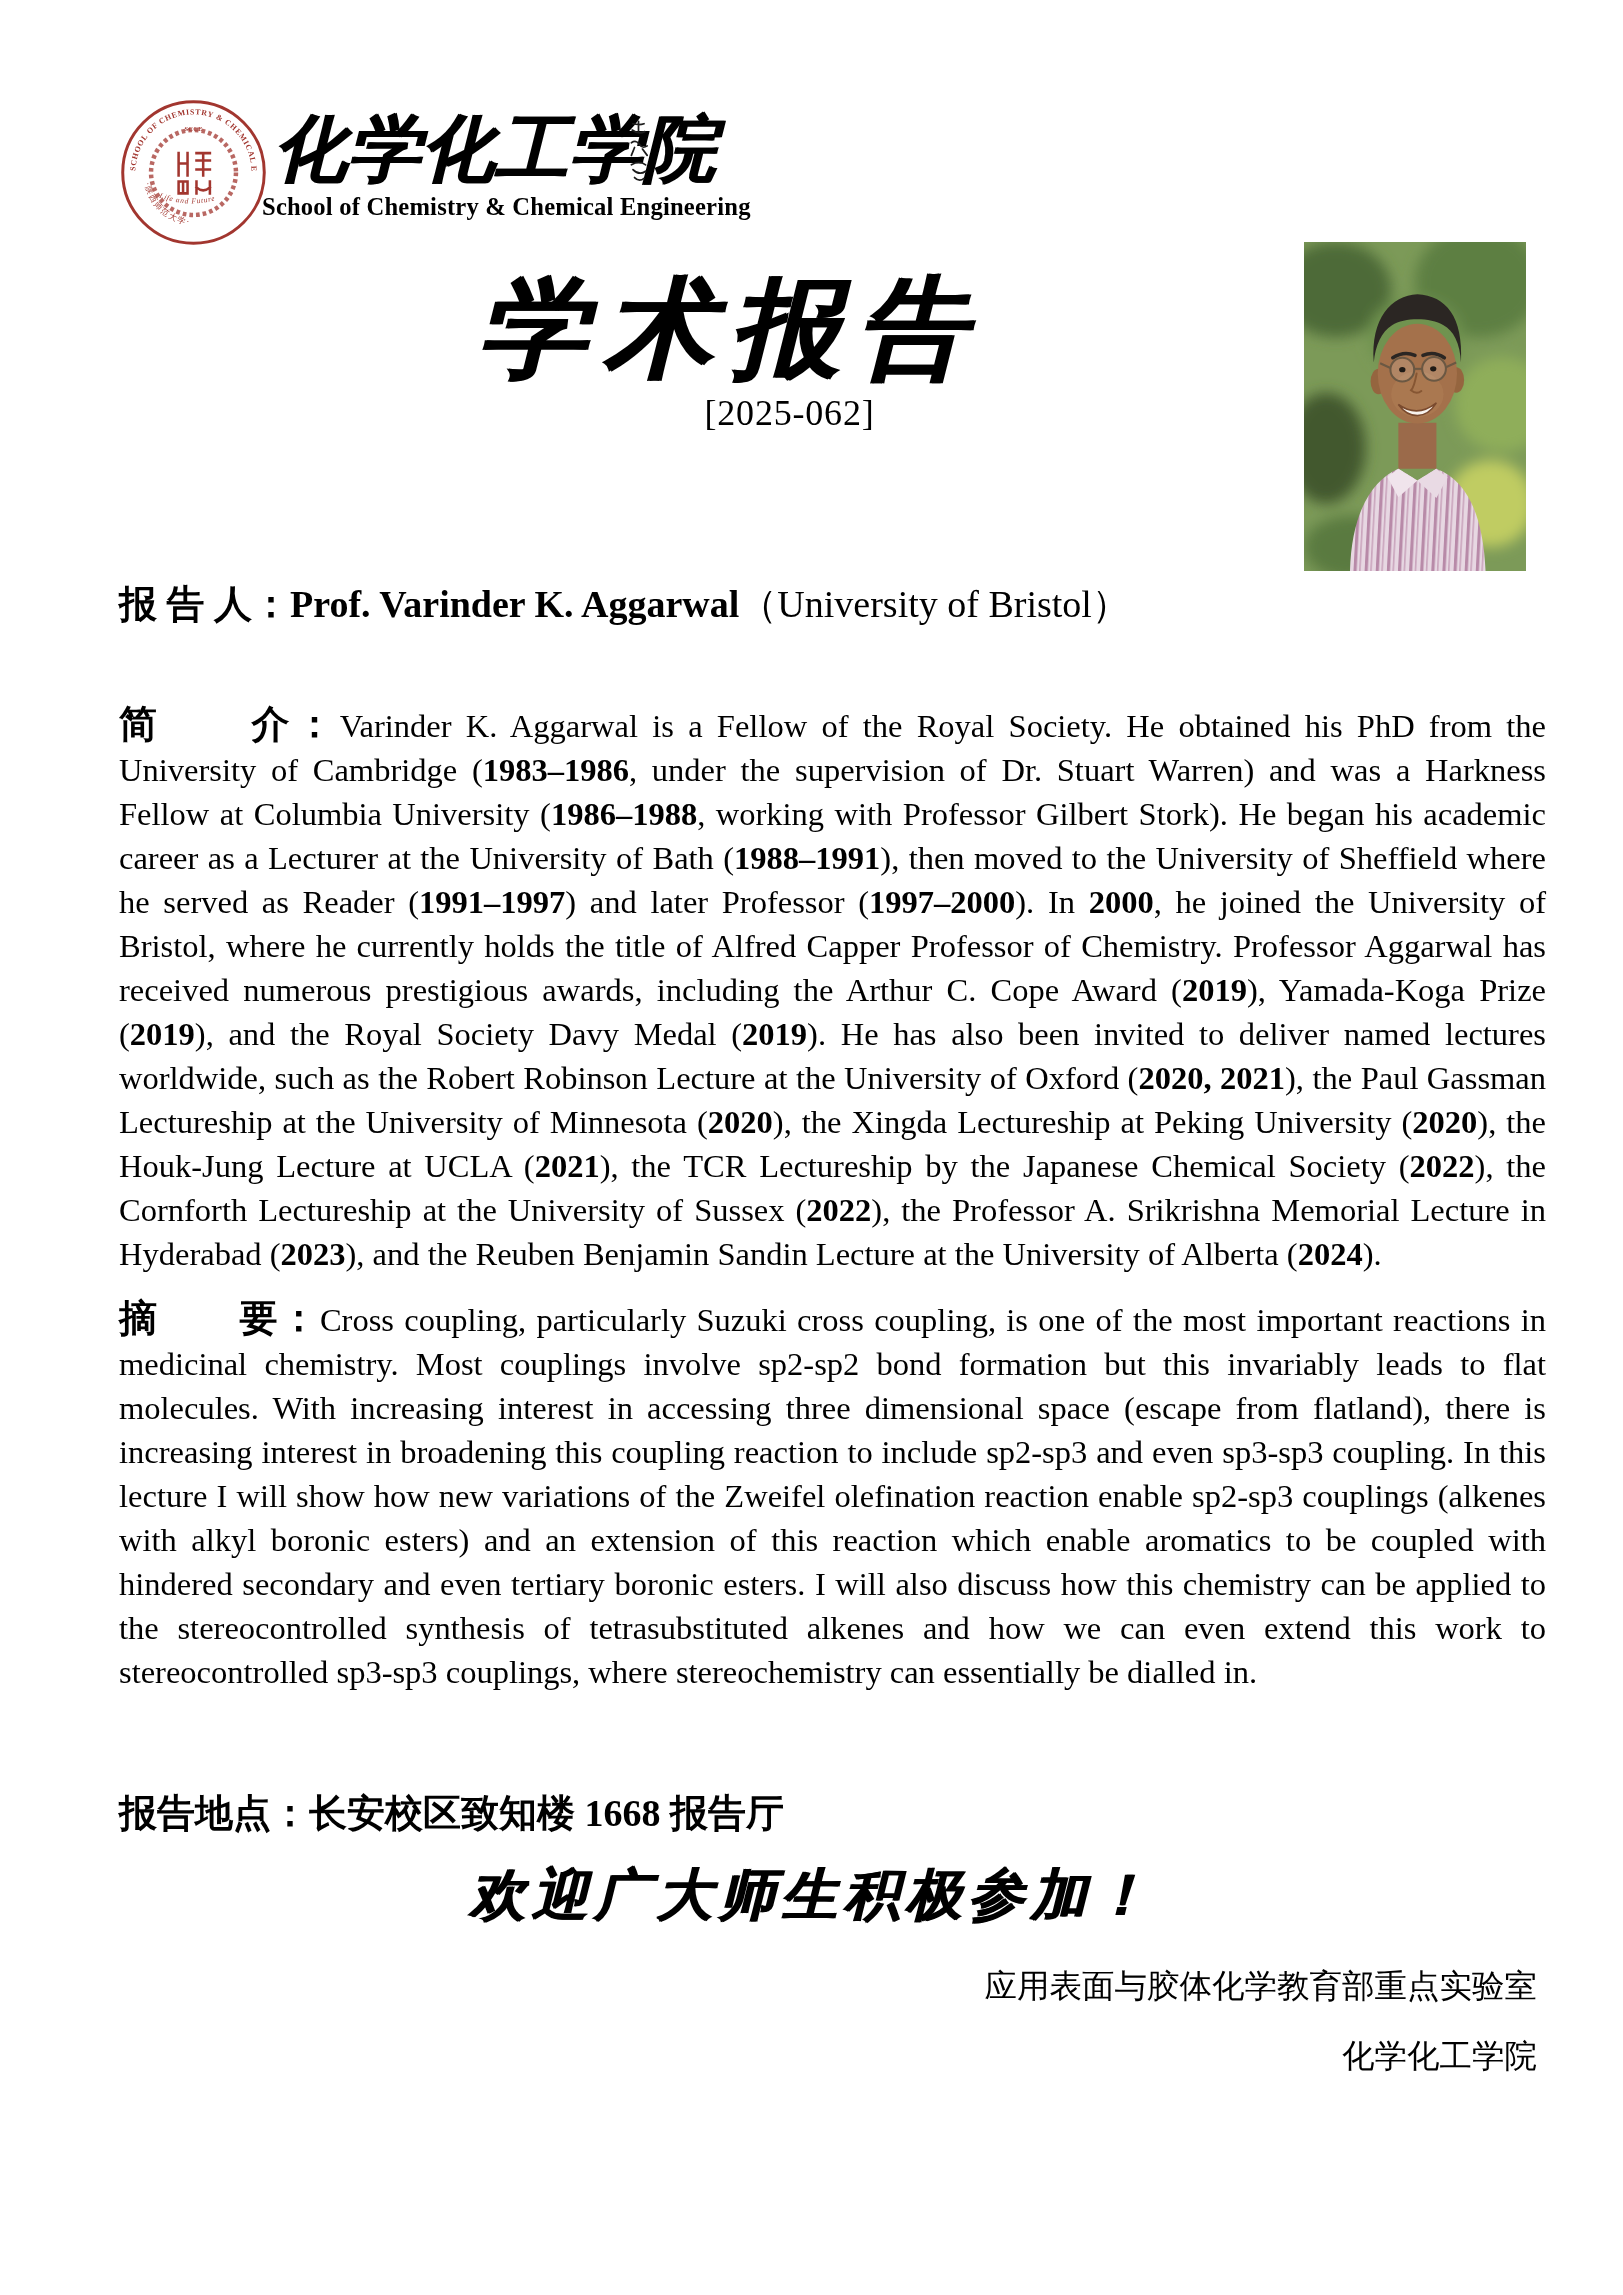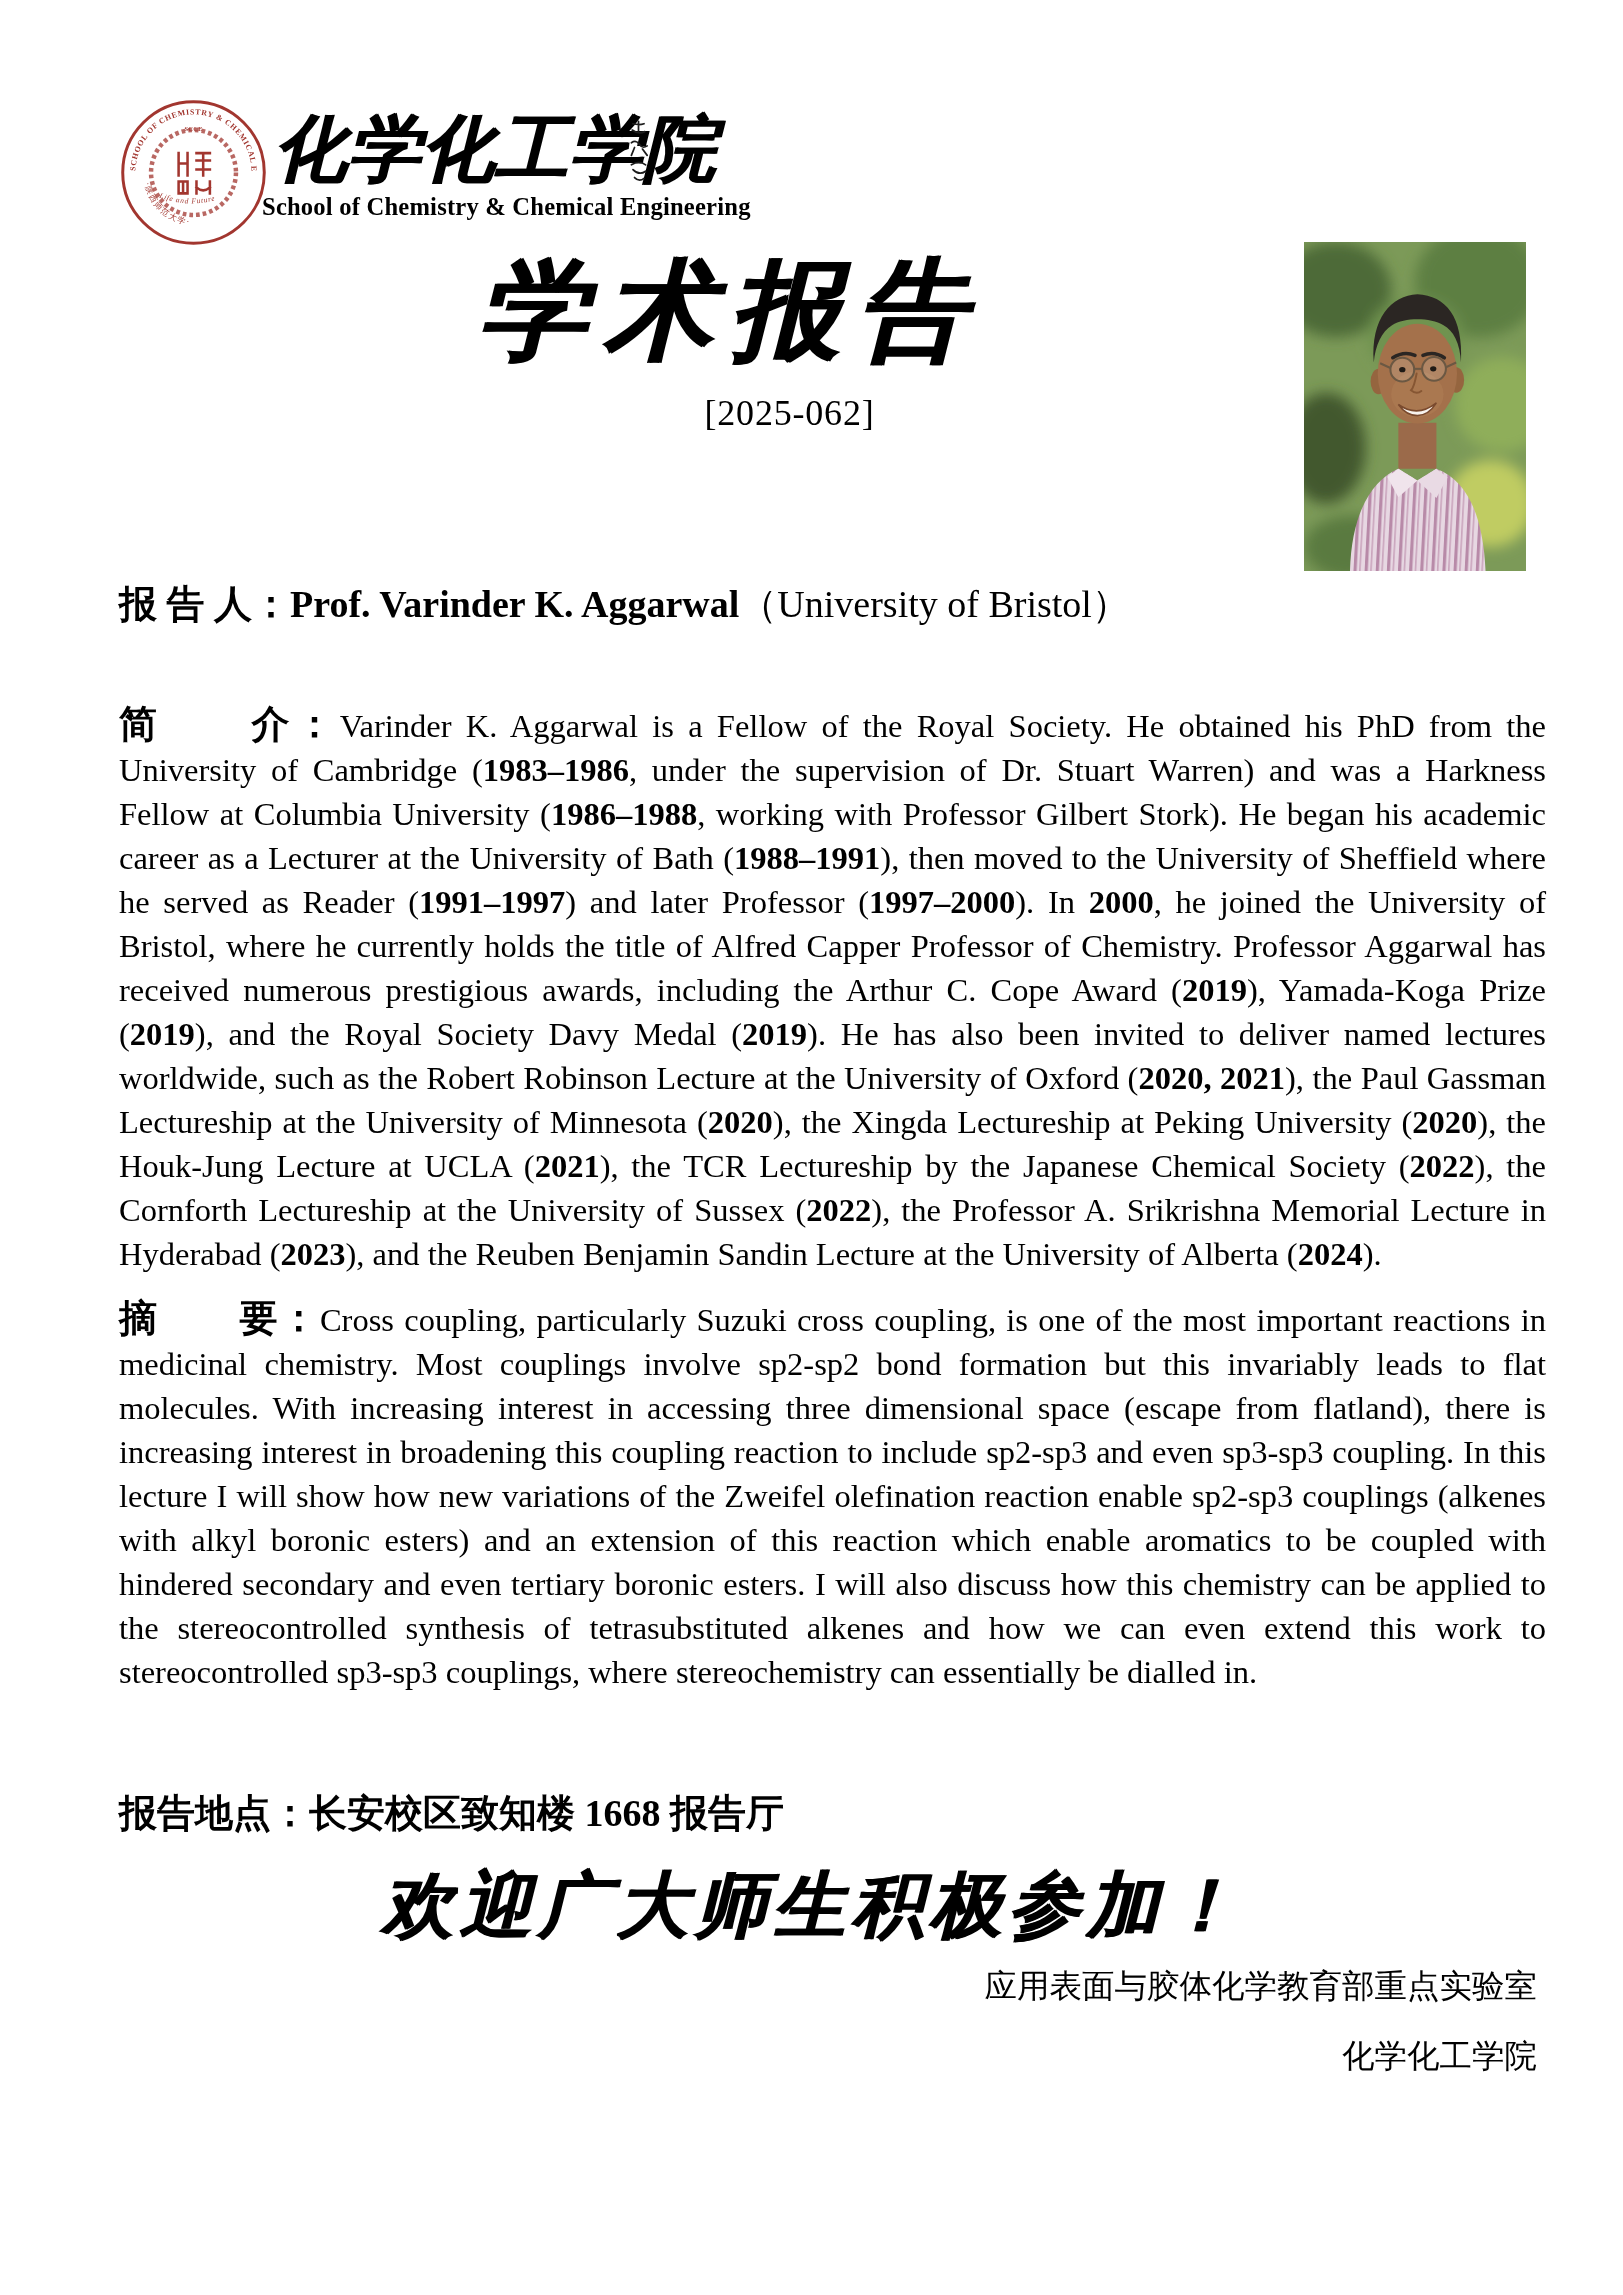--- a/index.html
+++ b/index.html
@@ -16,21 +16,21 @@
     font-family:"DejaVu Sans",sans-serif;
     text-shadow:1.6px 0 0 currentColor;white-space:nowrap;
   }
   .brand-en{
     position:absolute;left:262px;top:193px;
     font-size:24.6px;font-weight:bold;letter-spacing:0.2px;white-space:nowrap;
   }
   .sig-mark{position:absolute;left:625px;top:119px;}
   
   .title{
-    position:absolute;left:0;top:238px;width:1459px;text-align:center;
+    position:absolute;left:0;top:256px;width:1459px;text-align:center;
     font-size:109px;font-weight:bold;font-style:italic;letter-spacing:17.4px;
     font-family:"DejaVu Sans",sans-serif;
     text-shadow:2.4px 0 0 currentColor;
   }
   .serial{
     position:absolute;left:0;top:392px;width:1579px;text-align:center;
     font-size:36px;letter-spacing:0.8px;
   }
   
   .photo{position:absolute;left:1304px;top:242px;width:222px;height:329px;}
@@ -46,21 +46,21 @@
   }
   .para .plabel{font-size:38px;font-weight:bold;}
   .bio-para{top:669px;}
   .abs-para{top:1263px;}
   
   .time-row{top:1699px;font-weight:bold;}
   .venue-row{top:1788px;font-weight:bold;}
   
   .welcome{
     position:absolute;left:0;top:1858px;width:1623px;text-align:center;
-    font-size:72px;font-weight:bold;font-style:italic;letter-spacing:6.3px;
+    font-size:56px;font-weight:bold;font-style:italic;letter-spacing:6.3px;
     font-family:Liberation Serif, serif;
     text-shadow:1.6px 0 0 currentColor;
   }
   
   .footer{
     position:absolute;right:86px;top:1951px;
     font-size:32.5px;line-height:70px;text-align:right;
   }
 </style>
 </head>

